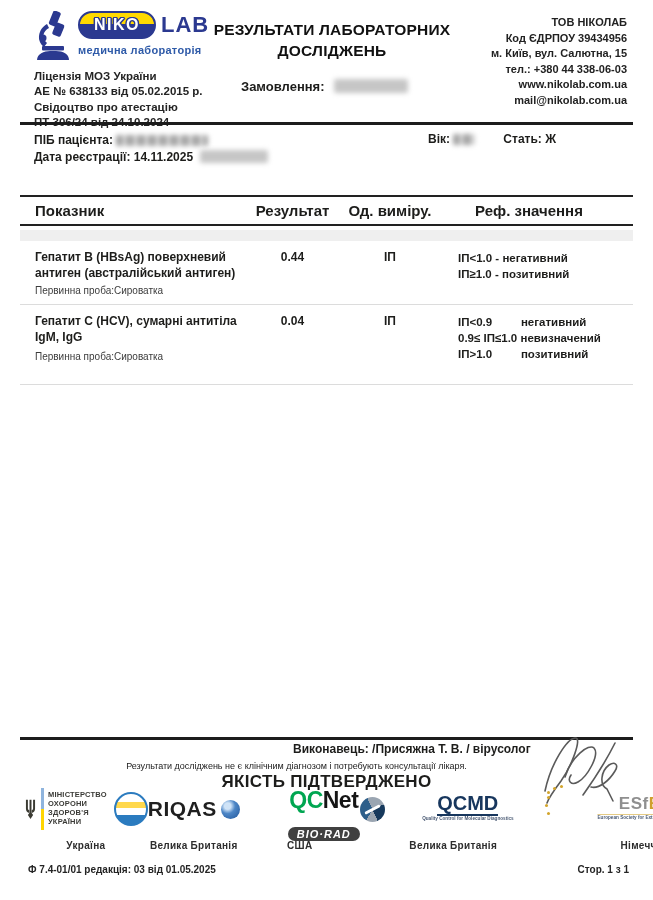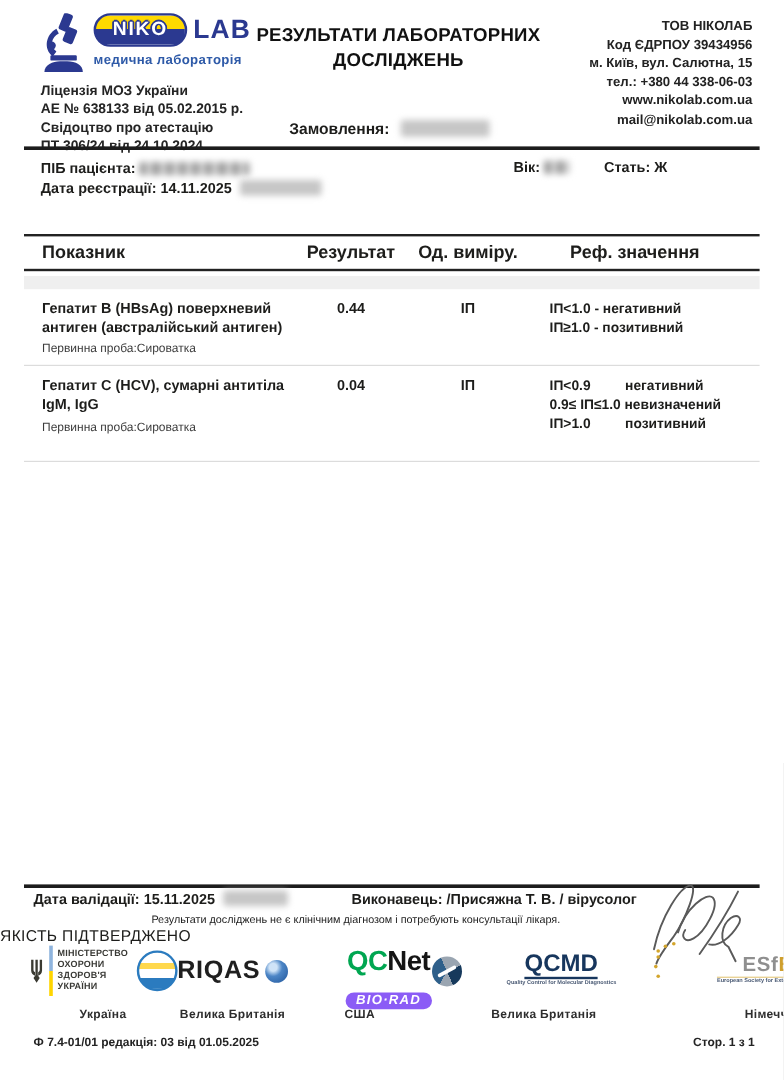--- a/index.html
+++ b/index.html
@@ -20,21 +20,21 @@
     border:2.5px solid #2b3990; display:flex; align-items:center; justify-content:center;
     color:#fff; font-weight:800; font-size:16px; letter-spacing:1.5px;
     text-shadow:-1.4px 0 #2b3990,1.4px 0 #2b3990,0 -1.4px #2b3990,0 1.4px #2b3990,
                 -1px -1px #2b3990,1px 1px #2b3990,-1px 1px #2b3990,1px -1px #2b3990;
   }
   .lab-word { color:#2b3990; font-weight:800; font-size:22px; letter-spacing:1px; }
   .tagline { color:#2e5aa8; font-size:11px; font-weight:600; margin-top:5px; letter-spacing:.3px; }
   .license { position:absolute; left:34px; top:69px; font-size:11.5px; font-weight:700; line-height:1.33; color:#242424; }
   .doc-title { position:absolute; left:186px; top:20px; width:292px; text-align:center;
     font-size:15.5px; font-weight:800; line-height:1.35; color:#111; letter-spacing:.2px; }
-  .order-line { position:absolute; left:241px; top:79px; font-size:13px; font-weight:700;margin-top:21px; }
+  .order-line { position:absolute; left:241px; top:79px; font-size:13px; font-weight:700; }
   .company { position:absolute; right:26px; top:15px; text-align:right; font-size:11px; font-weight:700; line-height:1.42; color:#222; }
   
   .hr-thick { position:absolute; left:20px; right:20px; height:2.5px; background:#1c1c1c; }
   .redact { display:inline-block; vertical-align:-2px; border-radius:2px;
     background:repeating-linear-gradient(90deg,#9f9f9f 0 6px,#cfcfcf 6px 11px); filter:blur(2.5px); }
   .redact.light { background:#c6c6c6; }
   
   .patient { position:absolute; left:34px; top:132px; font-size:12px; font-weight:600; line-height:1.4; }
   .patient b, .val-line b { font-weight:800;text-align:right; }
   .patient-right { position:absolute; left:428px; top:132px; font-size:12px; font-weight:600; display:flex; gap:28px; }
@@ -47,36 +47,36 @@
   .trow { margin-top:9px; font-size:12px; font-weight:600; }
   .cell-name { line-height:1.3; padding-right:8px; }
   .cell-res,.cell-unit { text-align:center; }
   .cell-ref { padding-left:18px; font-size:11.5px; line-height:1.4; white-space:pre; }
   .sample { padding:3px 15px 0; font-size:10px; font-weight:500; color:#3c3c3c; }
   .row-div { height:1px; background:#dcdcdc; margin-top:8px; }
   
   .val-line { position:absolute; left:28px; top:742px; font-size:12px; font-weight:600; }
   .executor { position:absolute; left:293px; top:742px; font-size:12px; font-weight:700; }
   .disclaimer { position:absolute; left:0; right:60px; top:761px; text-align:center; font-size:9px; font-weight:500; color:#222; }
-  .quality { position:absolute; left:0; right:0; top:772px; font-size:13px; font-weight:400; letter-spacing:.3px; }
+  .quality { position:absolute; left:0; right:0; top:772px; text-align:center; font-size:17px; font-weight:700; letter-spacing:.3px; }
   .signature { position:absolute; right:20px; top:731px; }
   .logos { position:absolute; left:24px; right:18px; top:787px; height:64px; display:flex; justify-content:space-between; }
   .logo-item { display:flex; flex-direction:column; align-items:center; justify-content:space-between; }
   .caption { font-size:10px; font-weight:700; color:#2d2d2d; letter-spacing:.3px; }
   .lg-graphic { display:flex; align-items:center; gap:4px; height:44px; }
   .moz-txt { font-size:7.5px; font-weight:800; line-height:1.18; color:#3a3a36; letter-spacing:.2px; }
   .moz-badge { width:34px; height:34px; border-radius:50%; border:2px solid #2b7bbf; margin-left:3px;
     background:linear-gradient(180deg,#ffffff 0 28%, #ffd84d 28% 46%, #ffffff 46% 70%, #2b7bbf 70% 100%); }
   .riqas-word { font-size:21px; font-weight:800; color:#1f1f1f; letter-spacing:.5px; }
   .globe { width:19px; height:19px; border-radius:50%;
     background:radial-gradient(circle at 35% 32%, #cfe3f7 0 18%, #4d86c6 42%, #1f5499 100%); }
   .qcnet-row { display:flex; align-items:baseline; }
   .qc-green { color:#00a651; font-weight:800; font-size:23px; letter-spacing:-.5px; }
   .net-black { color:#151515; font-weight:600; font-size:23px; letter-spacing:-.5px;text-align:center; }
-  .biorad { background:#8b5cf6; color:#fff; font-style:italic; font-weight:800; font-size:11px;
+  .biorad { background:#404040; color:#fff; font-style:italic; font-weight:800; font-size:11px;
     padding:1px 9px; border-radius:9px; letter-spacing:1px; margin-top:1px; }
   .qcmd-swirl { width:25px; height:25px; border-radius:50%;
     background:conic-gradient(from 210deg,#2e5f8a 0 35%,#9aa5b1 35% 60%,#16395c 60% 85%,#9aa5b1 85%); position:relative; }
   .qcmd-swirl::after { content:""; position:absolute; left:4px; top:11px; width:17px; height:3px; background:#fff; transform:rotate(-28deg); border-radius:2px; }
   .qcmd-col { display:flex; flex-direction:column; align-items:center; }
   .qcmd-word { font-size:20px; font-weight:800; color:#17365d; border-bottom:2px solid #17365d; line-height:1; padding-bottom:1px; }
   .tiny-sub { font-size:8px; transform:scale(.58); transform-origin:top center; white-space:nowrap; color:#4a5a74; font-weight:600; }
   .esfeqa { position:relative; display:flex; flex-direction:column; align-items:center; padding-left:10px; }
   .esf-dots { position:absolute; left:0px; top:-4px; width:3px; height:3px; border-radius:50%; background:#d3a52c;
     box-shadow:6px -4px 0 #d3a52c, 13px -6px 0 #d3a52c, 0px 5px 0 #d3a52c, -2px 13px 0 #d3a52c, 0px 21px 0 #d3a52c; }
@@ -178,25 +178,20 @@
       <span class="cell-res">0.04</span>
       <span class="cell-unit">ІП</span>
       <span class="cell-ref"><span>ІП&lt;0.9         негативний</span><br><span>0.9≤ ІП≤1.0 невизначений</span><br><span>ІП&gt;1.0         позитивний</span></span>
     </div>
     <div class="sample" style="margin-top:-14px;">Первинна проба:Сироватка</div>
     <div class="row-div" style="margin-top:22px;"></div>
   </div>
 
   <div class="hr-thick" style="top:737px;"></div>
 
-  <div class="val-line">
-    <span>Дата валідації:</span>
-    <b>15.11.2025</b>
-    <span class="redact light" style="width:54px;height:13px;margin-left:4px;"></span>
-  </div>
   <div class="executor">Виконавець: /Присяжна Т. В. / вірусолог</div>
 
   <svg class="signature" width="104" height="76" viewBox="0 0 104 76" fill="none" stroke="#5a5a5a" stroke-width="1.6" stroke-linecap="round">
     <path d="M16 60 C22 32 38 8 46 7 C54 6 42 36 32 50 C26 58 20 66 18 72"></path>
     <path d="M36 46 C42 26 60 12 65 17 C71 24 58 46 49 51 C42 55 38 50 42 44"></path>
     <path d="M54 64 C64 50 78 28 86 12"></path>
     <path d="M62 56 C70 58 80 50 86 40 C90 34 86 30 80 34 C72 40 70 54 78 58 L84 70"></path>
   </svg>
 
   <div class="disclaimer">Результати досліджень не є клінічним діагнозом і потребують консультації лікаря.</div>

